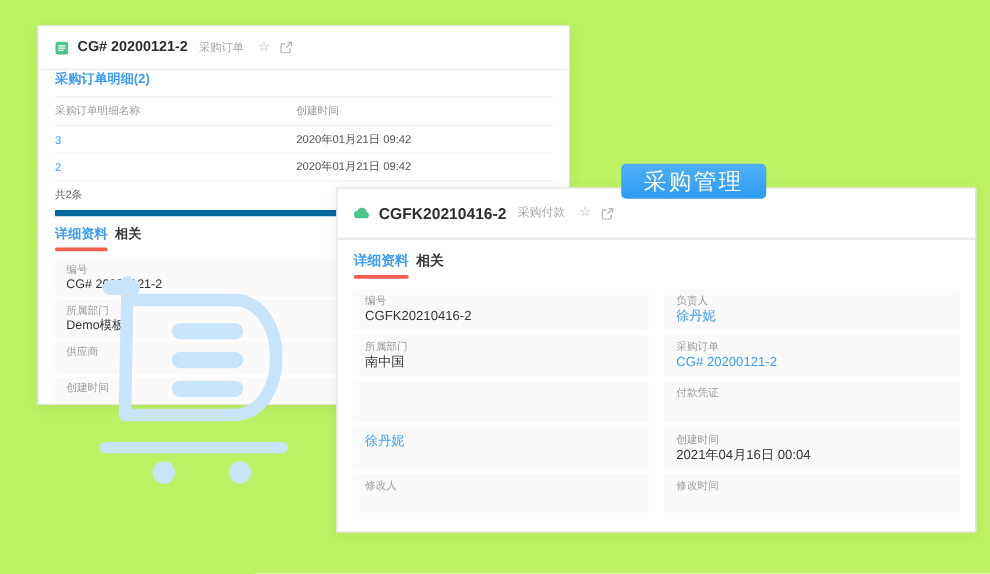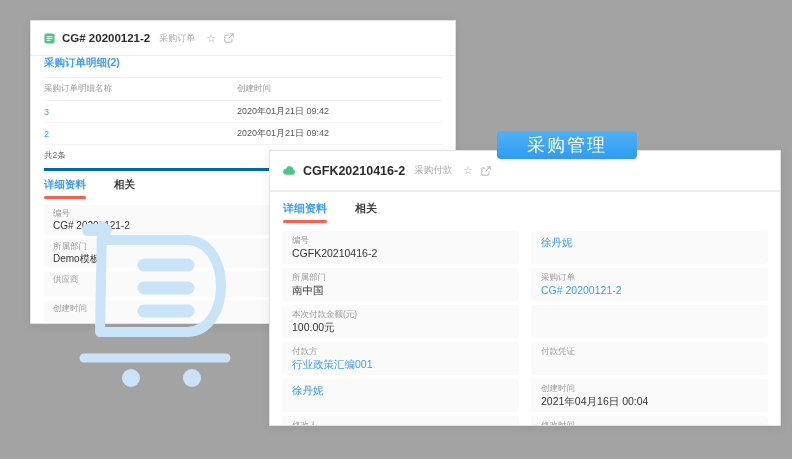--- a/index.html
+++ b/index.html
@@ -1,16 +1,16 @@
 <!DOCTYPE html>
 <html><head>
 <meta charset="utf-8">
 <style>
   html,body{margin:0;padding:0;background:#fff;}
-  .stage{position:relative;width:792px;height:459px;background:#a3a3a3;overflow:hidden;
+  .stage{position:relative;width:792px;height:459px;background:#bef264;overflow:hidden;
          font-family:"Liberation Sans","DejaVu Sans",sans-serif;}
 
   
   .panel{position:absolute;background:#fff;border:1px solid #e2e2e2;
          box-shadow:0 2px 10px rgba(0,0,0,.07);box-sizing:border-box;overflow:hidden;}
   .panel.back{left:30px;top:20px;width:426px;height:304px;z-index:1;}
   .panel.front{left:245px;top:150px;width:512px;height:276px;z-index:3;margin-left:24px;}
 
   .p-header{display:flex;align-items:center;padding:0 13px;}
   .back .p-header{height:34px;border-bottom:1px solid #ededed;}
@@ -26,24 +26,24 @@
 
   
   .bp-body{padding:0 13px;}
   .rl-title{margin:0 0 7px;font-size:10.5px;font-weight:bold;color:#3D9DF5;}
   .rl-head,.rl-row{display:flex;align-items:center;}
   .rl-head{font-size:8.5px;color:#9a9a9a;padding:5px 0;border-top:1px solid #f0f0f0;border-bottom:1px solid #f0f0f0;}
   .rl-row{font-size:9px;color:#555;padding:4px 0;border-bottom:1px solid #f4f4f4;}
   .rl-c1{width:193px;flex:none;}
   .rl-c2{flex:1;}
   .rlink{color:#3D9DF5;text-decoration:none;cursor:pointer;}
-  .rl-footer{font-size:8.5px;color:#666;padding:5px 0 6px;border-bottom:3px solid #0369a1;}
-
-  
-  .tabs{display:flex;gap:28px;padding:7px 13px 0;}
+  .rl-footer{font-size:8.5px;color:#666;padding:5px 0 6px;border-bottom:5px solid #0369a1;}
+
+  
+  .tabs{display:flex;gap:6px;padding:7px 13px 0;}
   .front .tabs{padding-top:9px;}
   .tab{font-size:10.5px;font-weight:bold;color:#3a3a3a;cursor:pointer;}
   .front .tab{font-size:11px;}
   .tab.active{color:#3D9DF5;}
   .tab .underline{display:block;height:2.5px;background:#F95E51;border-radius:2px;margin-top:4px;}
 
   
   .fields{padding:6px 13px 8px;}
   .field{background:#fafafa;border-radius:3px;padding:3px 9px;margin-bottom:3px;}
   .f-label{font-size:8.5px;color:#9b9b9b;line-height:11px;}
@@ -51,21 +51,21 @@
   .field.empty .f-value{min-height:9px;}
 
   
   .fp-grid{display:grid;grid-template-columns:1fr 1fr;gap:4px 12px;padding:8px 12px 10px;}
   .cell{background:#fafafa;border-radius:3px;padding:4px 10px;box-sizing:border-box;min-height:31px;}
   .c-label{font-size:8.5px;color:#9b9b9b;line-height:11px;}
   .c-value{font-size:10.5px;color:#333;line-height:13px;margin-top:1px;min-height:13px;}
   .c-value.link{color:#3D9DF5;cursor:pointer;}
 
   
-  .badge{position:absolute;left:497px;top:131px;width:140px;height:28px;z-index:4;
+  .badge{position:absolute;left:497px;top:131px;width:116px;height:28px;z-index:4;
          background:linear-gradient(180deg,#4FB0F8,#2F9BF3);border-radius:4px;
          color:#fff;font-size:18px;letter-spacing:2px;display:flex;align-items:center;justify-content:center;}
 
   
   .cart{position:absolute;left:76px;top:210px;z-index:2;}
 </style>
 </head>
 <body>
 
 <div class="stage">
@@ -166,40 +166,33 @@
         <span>相关</span>
       </div>
     </div>
 
     <div class="fp-grid">
       <div class="cell">
         <div class="c-label">编号</div>
         <div class="c-value">CGFK20210416-2</div>
       </div>
       <div class="cell">
+        <div class="c-label">负责人</div>
         <div class="c-value link">徐丹妮</div>
       </div>
       <div class="cell">
         <div class="c-label">所属部门</div>
         <div class="c-value">南中国</div>
       </div>
       <div class="cell">
         <div class="c-label">采购订单</div>
         <div class="c-value link">CG# 20200121-2</div>
       </div>
       <div class="cell">
-        <div class="c-label">本次付款金额(元)</div>
-        <div class="c-value">100.00元</div>
-      </div>
-      <div class="cell">
         <div class="c-value"></div>
-      </div>
-      <div class="cell">
-        <div class="c-label">付款方</div>
-        <div class="c-value link">行业政策汇编001</div>
       </div>
       <div class="cell">
         <div class="c-label">付款凭证</div>
         <div class="c-value"></div>
       </div>
       <div class="cell">
         <div class="c-value link">徐丹妮</div>
       </div>
       <div class="cell">
         <div class="c-label">创建时间</div>

